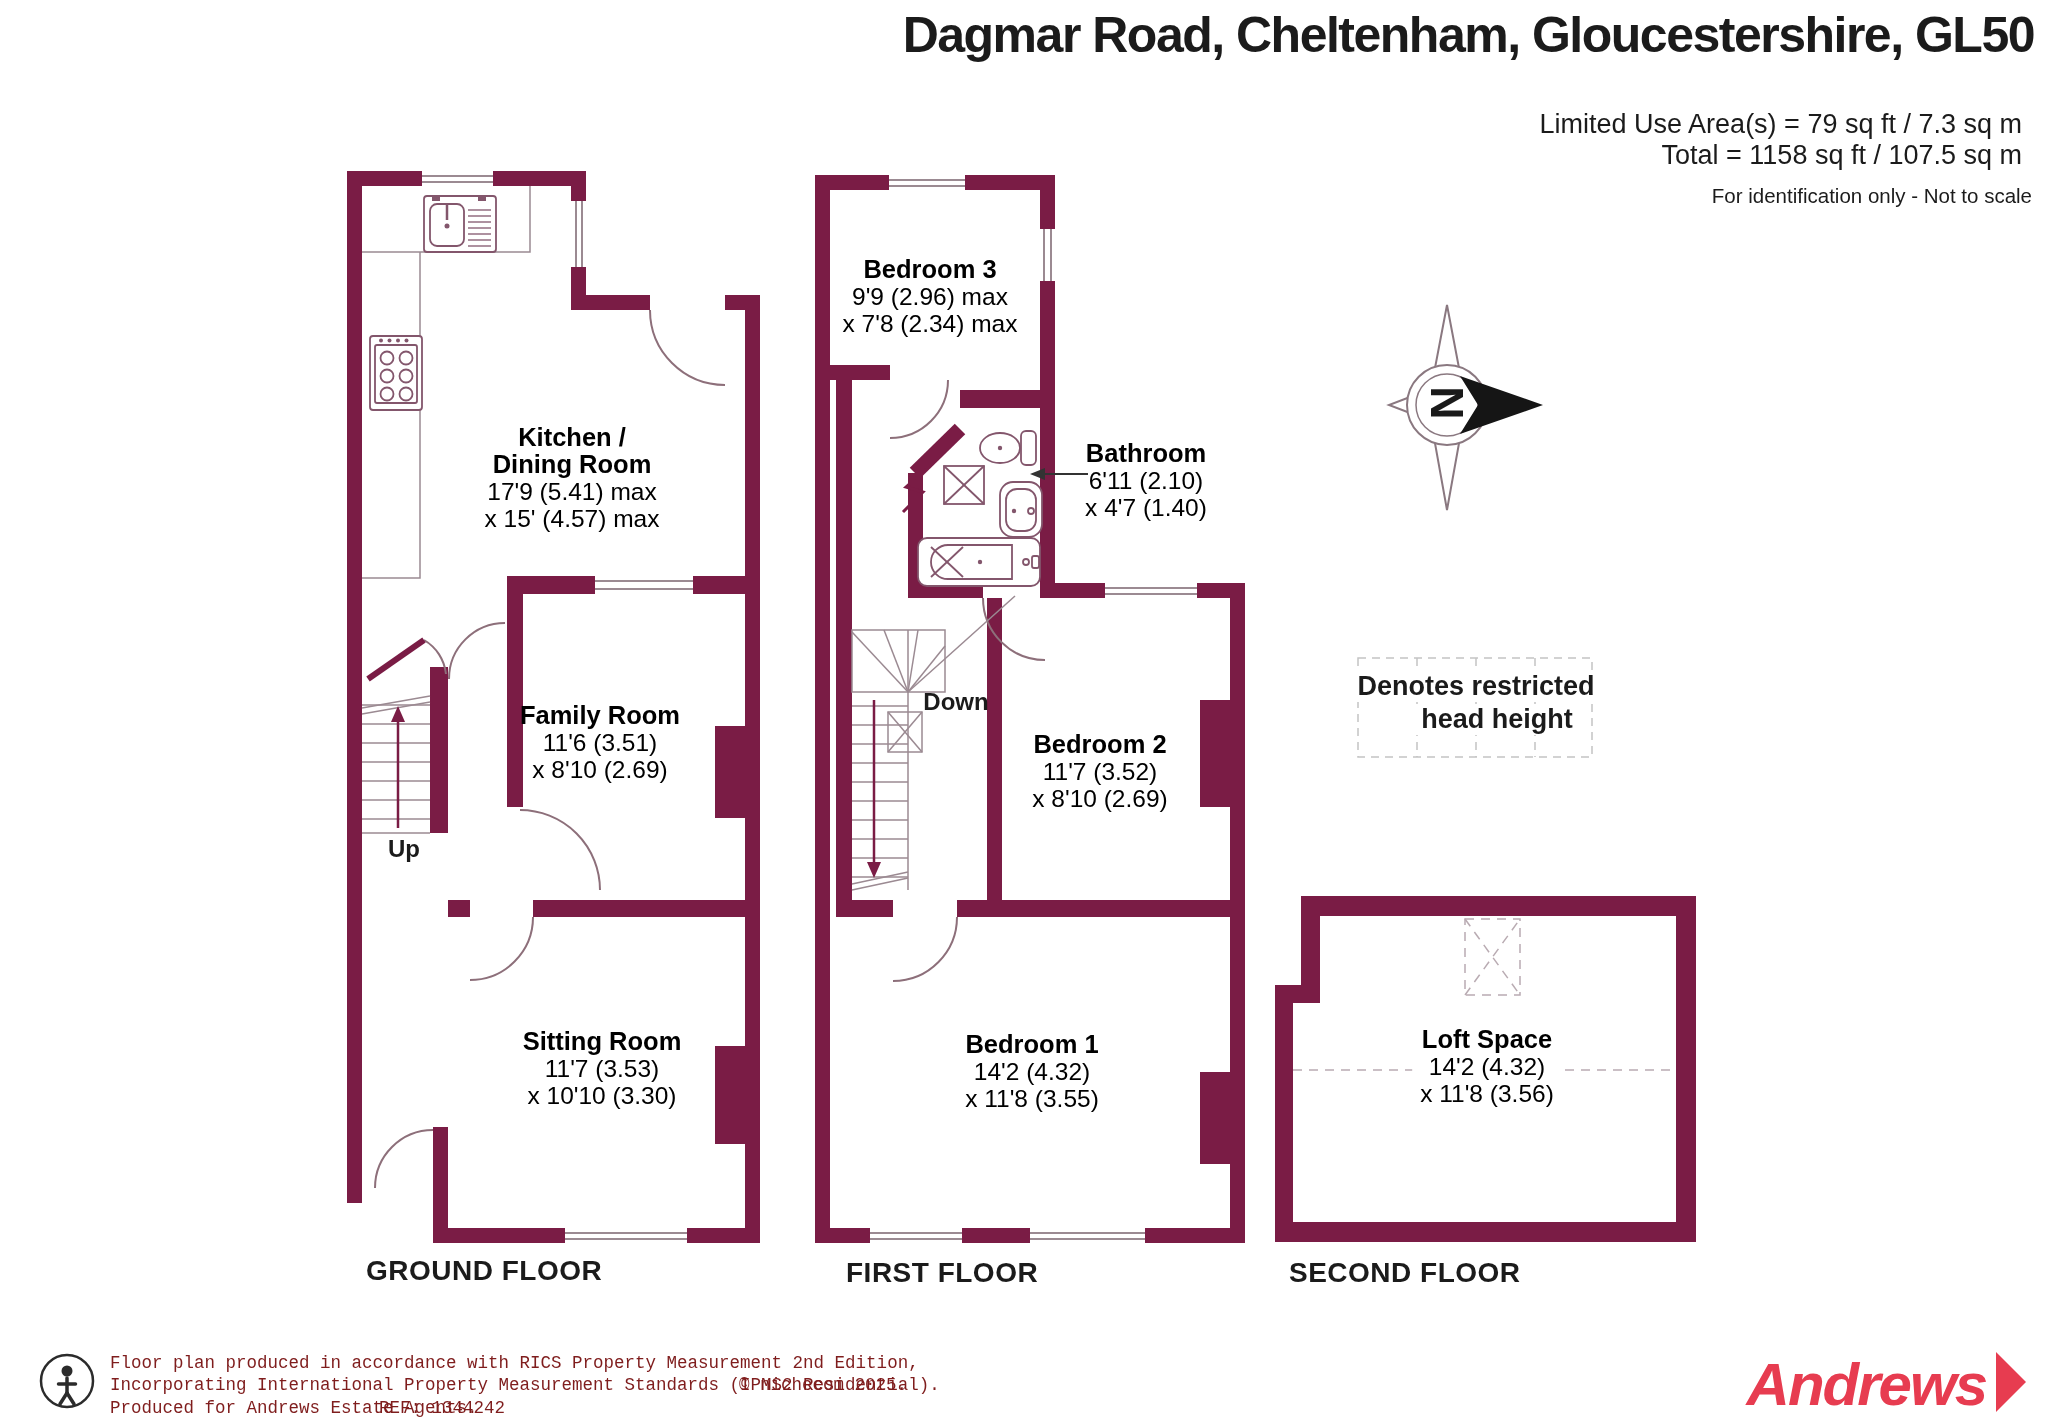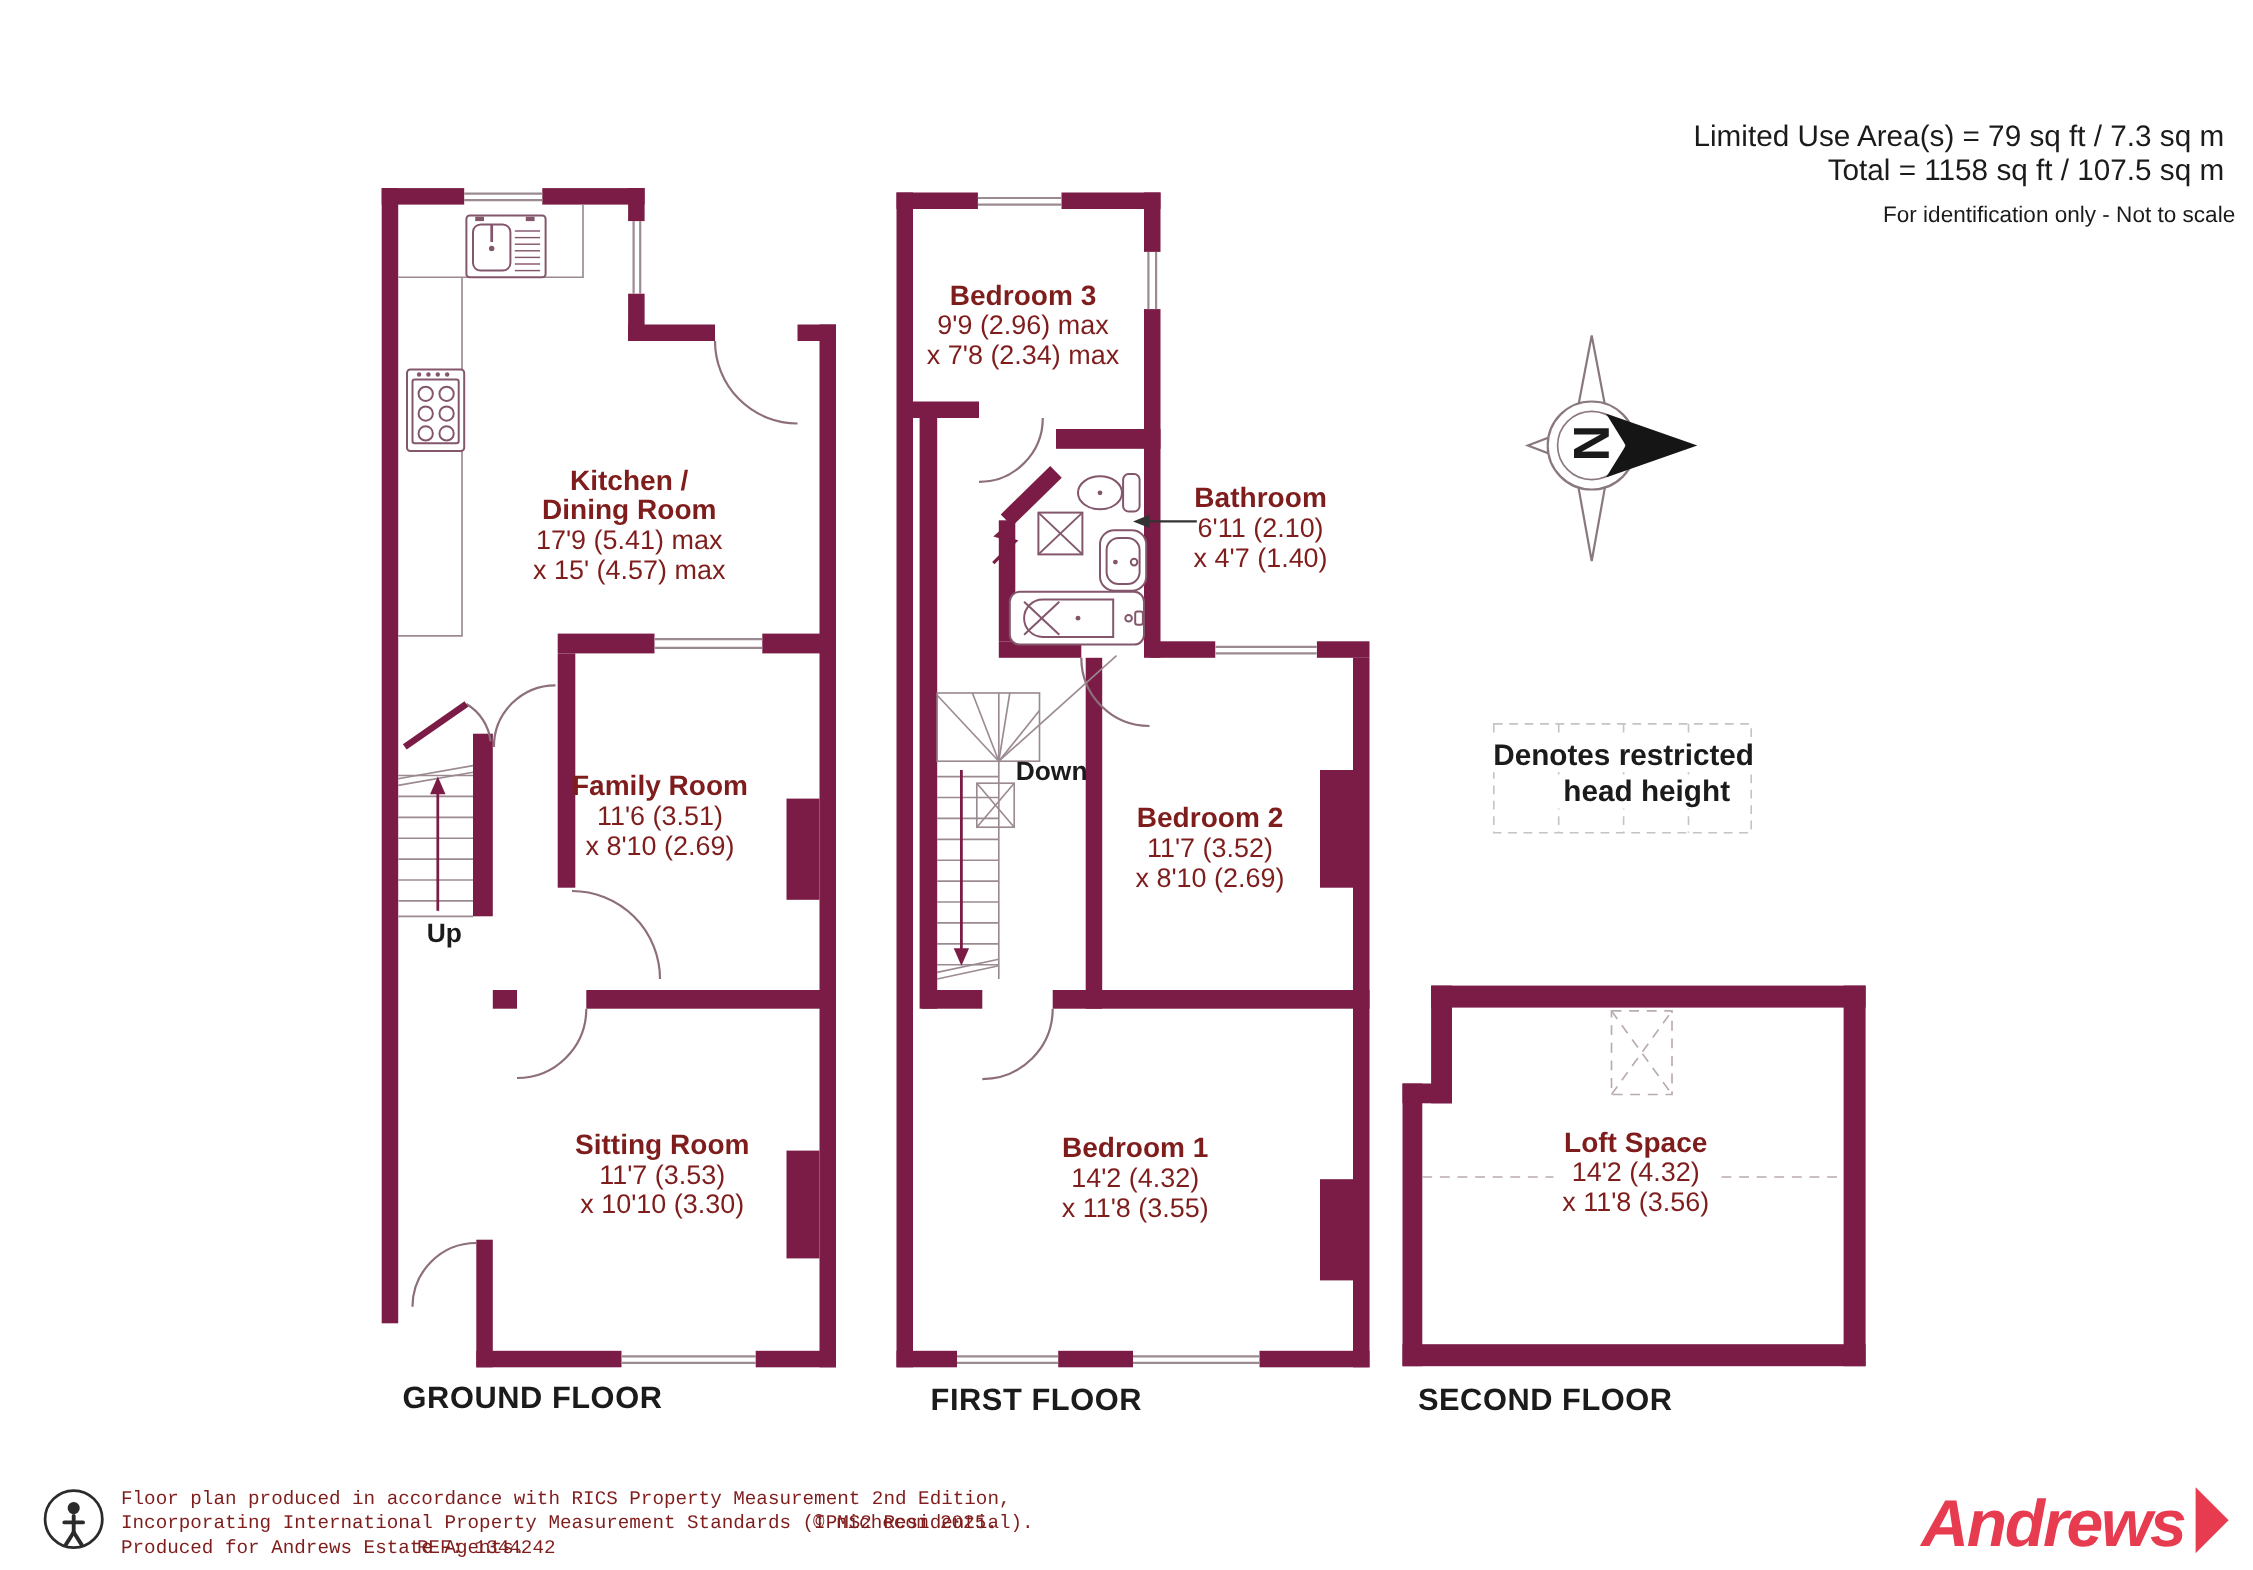--- a/index.html
+++ b/index.html
@@ -4,21 +4,21 @@
 <style>
   html,body{margin:0;padding:0;background:#fff;}
   #page{position:relative;width:2048px;height:1427px;background:#fff;overflow:hidden;
         font-family:"Liberation Sans",sans-serif;color:#1b1b1b;}
   #plan-svg{position:absolute;left:0;top:0;}
   .t{position:absolute;white-space:nowrap;}
   .title{font-size:50px;font-weight:bold;letter-spacing:-1.5px;}
   .area{font-size:27px;}
   .disc{font-size:20.5px;}
   .room-label{position:absolute;text-align:center;transform:translateX(-50%);
-              font-size:24.5px;line-height:27px;color:#7f1d1d;}
+              font-size:24.5px;line-height:27px;color:#000000;}
   .room-label .rname{font-weight:bold;font-size:25.5px;}
   .floor-label{font-size:28px;font-weight:bold;letter-spacing:.5px;margin-left:21px;}
   .stair-label{font-weight:bold;font-size:24px;transform:translateX(-50%);}
   .legend-line{font-weight:bold;font-size:27px;transform:translateX(-50%);
                background:#fff;padding:0 6px;}
   .north{font-size:46px;font-weight:bold;transform:translate(-50%,-54%) rotate(90deg);color:#1a1a1a;}
   .foot{font-size:17.5px;color:#7f1d1d;font-family:Liberation Mono, monospace;}
   .brandtxt{font-size:60px;font-weight:bold;letter-spacing:-2px;color:#E73C50;font-style:italic;}
   .bgw{background:#fff;padding:0 8px;}
 </style>
@@ -264,20 +264,21 @@
     <circle cx="67" cy="1371" r="5.5" fill="#2b2b2b" stroke="none"></circle>
     <line x1="67" y1="1378" x2="67" y2="1393" stroke-width="3.5"></line>
     <line x1="58.5" y1="1384" x2="75.5" y2="1384" stroke-width="3.5"></line>
     <line x1="67" y1="1393" x2="60" y2="1404" stroke-width="3.5"></line>
     <line x1="67" y1="1393" x2="74" y2="1404" stroke-width="3.5"></line>
   </g>
 
   <polygon points="1996,1352 2026,1382 1996,1412" fill="#E73C50"></polygon>
 </svg>
 
+  <div class="t title" style="right:14px;top:6px;">Dagmar Road, Cheltenham, Gloucestershire, GL50</div>
   <div class="t area" style="right:26px;top:109px;">Limited Use Area(s) = 79 sq ft / 7.3 sq m</div>
   <div class="t area" style="right:26px;top:140px;">Total = 1158 sq ft / 107.5 sq m</div>
   <div class="t disc" style="right:16px;top:184px;">For identification only - Not to scale</div>
 
   <div class="room-label" style="left:572px;top:424px;">
     <div class="rname">Kitchen /</div>
     <div class="rname">Dining Room</div>
     <div>17'9 (5.41) max</div>
     <div>x 15' (4.57) max</div>
   </div>

